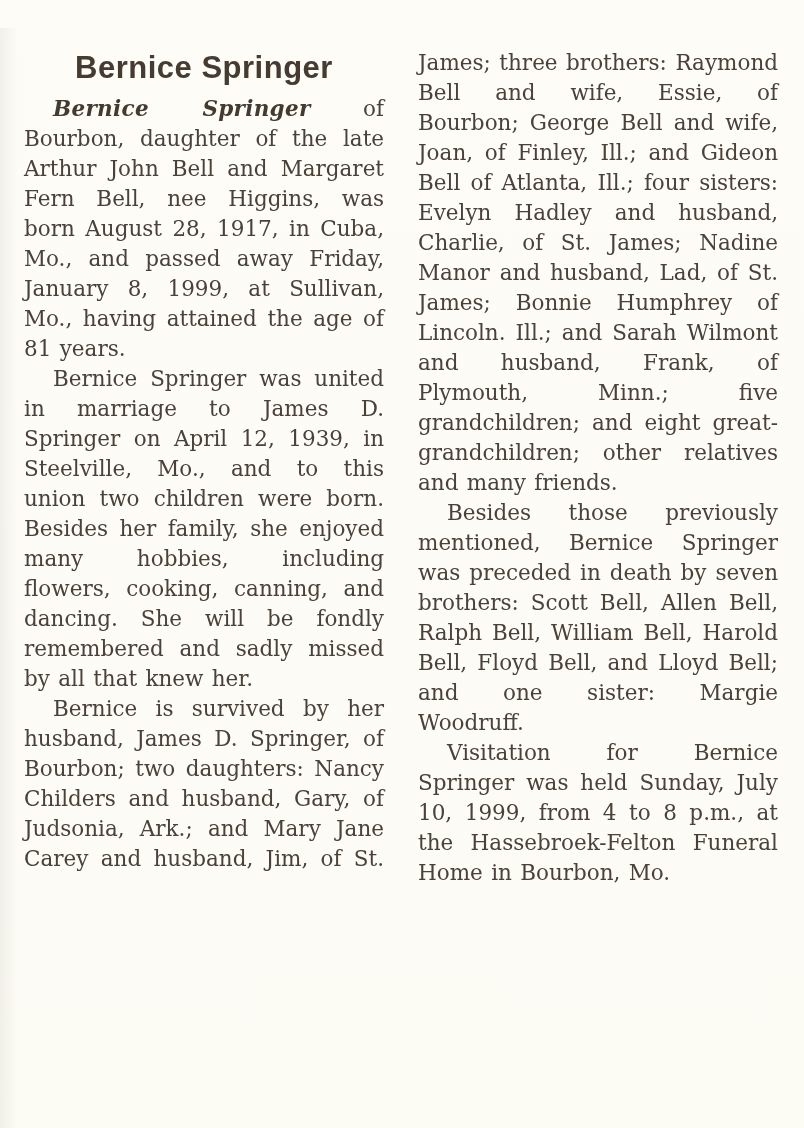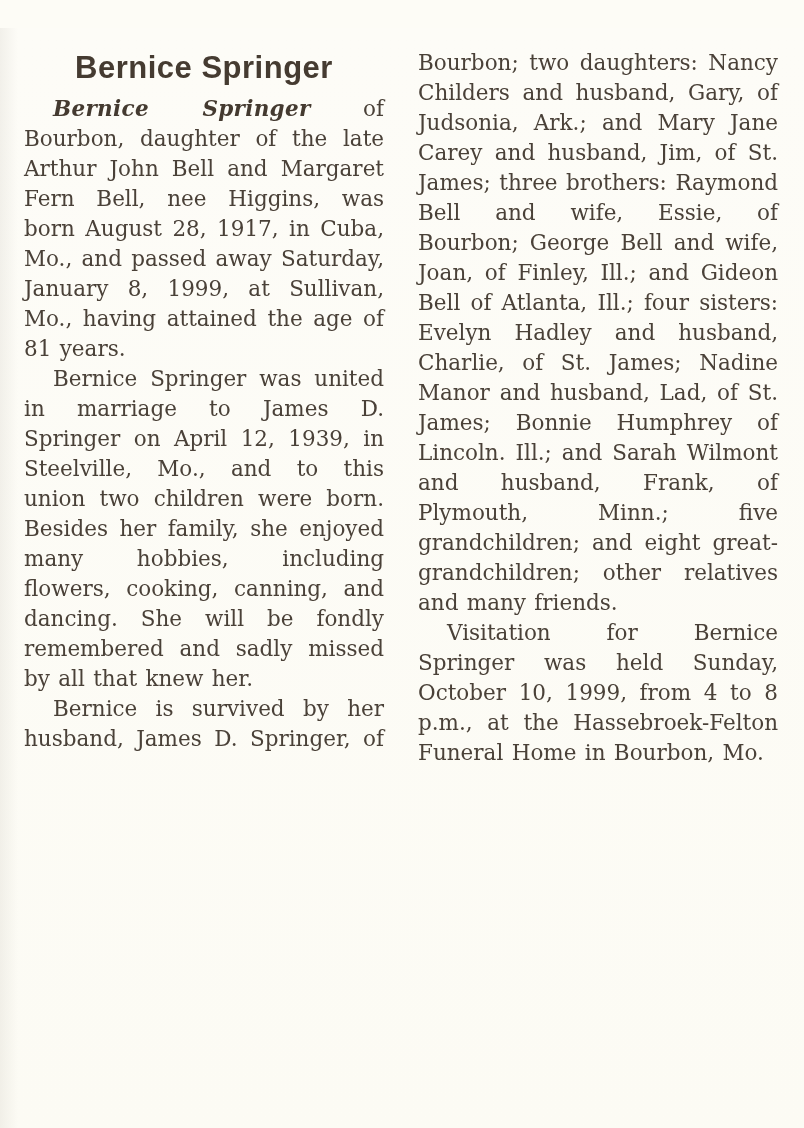--- a/index.html
+++ b/index.html
@@ -55,25 +55,26 @@
   }
 </style>
 </head>
 <body>
 
 <div class="scan-page">
   <article class="article-columns">
 
     <h1 class="headline">Bernice Springer</h1>
 
-    <p class="body-par"><span class="lead-name">Bernice Springer</span><span> of Bourbon, daughter of the late Arthur John Bell and Margaret Fern Bell, nee Higgins, was born August 28, 1917, in Cuba, Mo., and passed away Saturday, January 8, 1999, at Sullivan, Mo., having attained the age of 81 years.</span></p>
+    <p class="body-par"><span class="lead-name">Bernice Springer</span><span> of Bourbon, daughter of the late Arthur John Bell and Margaret Fern Bell, nee Higgins, was born August 28, 1917, in Cuba, Mo., and passed away Friday, January 8, 1999, at Sullivan, Mo., having attained the age of 81 years.</span></p>
 
     <p class="body-par">Bernice Springer was united in marriage to James D. Springer on April 12, 1939, in Steelville, Mo., and to this union two children were born. Besides her family, she enjoyed many hobbies, including flowers, cooking, canning, and dancing.  She will be fondly remembered and sadly missed by all that knew her.</p>
 
     <p class="body-par">Bernice is survived by her husband, James D. Springer, of Bourbon; two daughters: Nancy Childers and husband, Gary, of Judsonia, Ark.; and Mary Jane Carey and husband, Jim, of St. James; three brothers:  Raymond Bell and wife, Essie, of Bourbon; George Bell and wife, Joan, of Finley, Ill.; and Gideon Bell of Atlanta, Ill.; four sisters: Evelyn Hadley and husband, Charlie, of St. James; Nadine Manor and husband, Lad, of St. James; Bonnie Humphrey of Lincoln. Ill.; and Sarah Wilmont and husband, Frank, of Plymouth, Minn.; five grandchildren; and eight great-grandchildren; other relatives and many friends.</p>
 
+    <p class="body-par">Besides those previously mentioned, Bernice Springer was preceded in death by seven brothers:  Scott Bell, Allen Bell, Ralph Bell, William Bell, Harold Bell, Floyd Bell, and Lloyd Bell; and one sister: Margie Woodruff.</p>
 
-    <p class="body-par">Visitation for Bernice Springer was held Sunday, October 10, 1999, from 4 to 8 p.m., at the Hassebroek-Felton Funeral Home in Bourbon, Mo.</p>
+    <p class="body-par">Visitation for Bernice Springer was held Sunday, July 10, 1999, from 4 to 8 p.m., at the Hassebroek-Felton Funeral Home in Bourbon, Mo.</p>
 
 
 
   </article>
 </div>
 
 </body></html>

